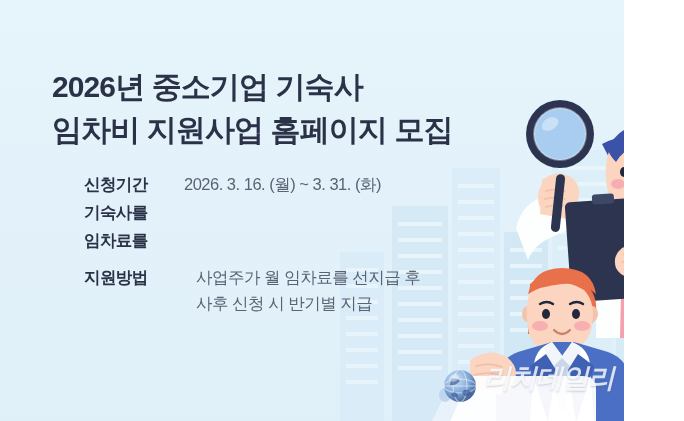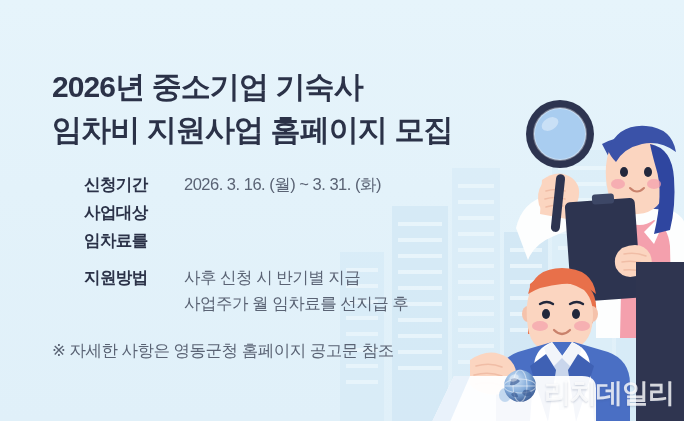--- a/index.html
+++ b/index.html
@@ -2,21 +2,21 @@
 <html lang="ko"><head>
 <meta charset="utf-8">
 <style>
   html, body {
     margin: 0;
     padding: 0;
     background: #ffffff;
   }
   #banner {
     position: relative;
-    width: 684px;
+    width: 624px;
     height: 421px;
     overflow: hidden;
     background: linear-gradient(180deg, #e6f4fb 0%, #e3f2fa 45%, #e0f0f9 100%);
     font-family: "Liberation Sans", "DejaVu Sans", sans-serif;
     -webkit-font-smoothing: antialiased;
   }
 
   
   .city { position: absolute; inset: 0; pointer-events: none; }
 
@@ -45,21 +45,21 @@
     margin-top: 17px;
     display: flex;
     flex-direction: column;
     margin-left: 32px;
   }
   .row {
     display: flex;
     align-items: flex-start;
     margin-bottom: 1px;
   }
-  .row.gap-before { margin-top: 9px; }
+  .row.gap-before { margin-top: 9px; gap: 12px; }
   .row-label {
     flex: 0 0 88px;
     color: #2b3248;
     font-size: 16.5px;
     font-weight: 700;
     letter-spacing: -0.6px;
     line-height: 1.62;
     white-space: nowrap;
   }
   .row-values {
@@ -86,24 +86,25 @@
     letter-spacing: -0.5px;
     white-space: nowrap;
   }
 
   
   .watermark {
     position: absolute;
     right: 10px;
     bottom: 14px;
     display: flex;
-    align-items: flex-end;
+    align-items: flex-start;
     gap: 5px;
     z-index: 60;
     pointer-events: none;
+    font-style: italic;
   }
   .wm-text {
     color: rgba(255,255,255,0.80);
     font-size: 27px;
     font-weight: 700;
     letter-spacing: -1px;
     text-shadow: 0 1px 2px rgba(60,80,120,0.25);
     line-height: 1;
   }
 </style>
@@ -302,38 +303,37 @@
     <div class="rows">
 
       <div class="row">
         <div class="row-label">신청기간</div>
         <div class="row-values">
           <div class="row-value">2026. 3. 16. (월) ~ 3. 31. (화)</div>
         </div>
       </div>
 
       <div class="row">
-        <div class="row-label">사업대상</div>
+        <div class="row-label">기숙사를</div>
       </div>
 
       <div class="row">
         <div class="row-label">임차료를</div>
       </div>
 
       <div class="row gap-before">
         <div class="row-label">지원방법</div>
         <div class="row-values">
+          <div class="row-value">사업주가 월 임차료를 선지급 후</div>
           <div class="row-value">사후 신청 시 반기별 지급</div>
-          <div class="row-value">사업주가 월 임차료를 선지급 후</div>
         </div>
       </div>
 
     </div>
 
-    <div class="note">※ 자세한 사항은 영동군청 홈페이지 공고문 참조</div>
   </div>
 
   <div class="watermark">
     <svg width="42" height="42" viewBox="0 0 42 42" aria-hidden="true">
       <defs>
         <radialGradient id="globeG" cx="36%" cy="30%" r="74%">
           <stop offset="0%" stop-color="#cfe3f7"></stop>
           <stop offset="58%" stop-color="#7fa8d8"></stop>
           <stop offset="100%" stop-color="#3f5f97"></stop>
         </radialGradient>

